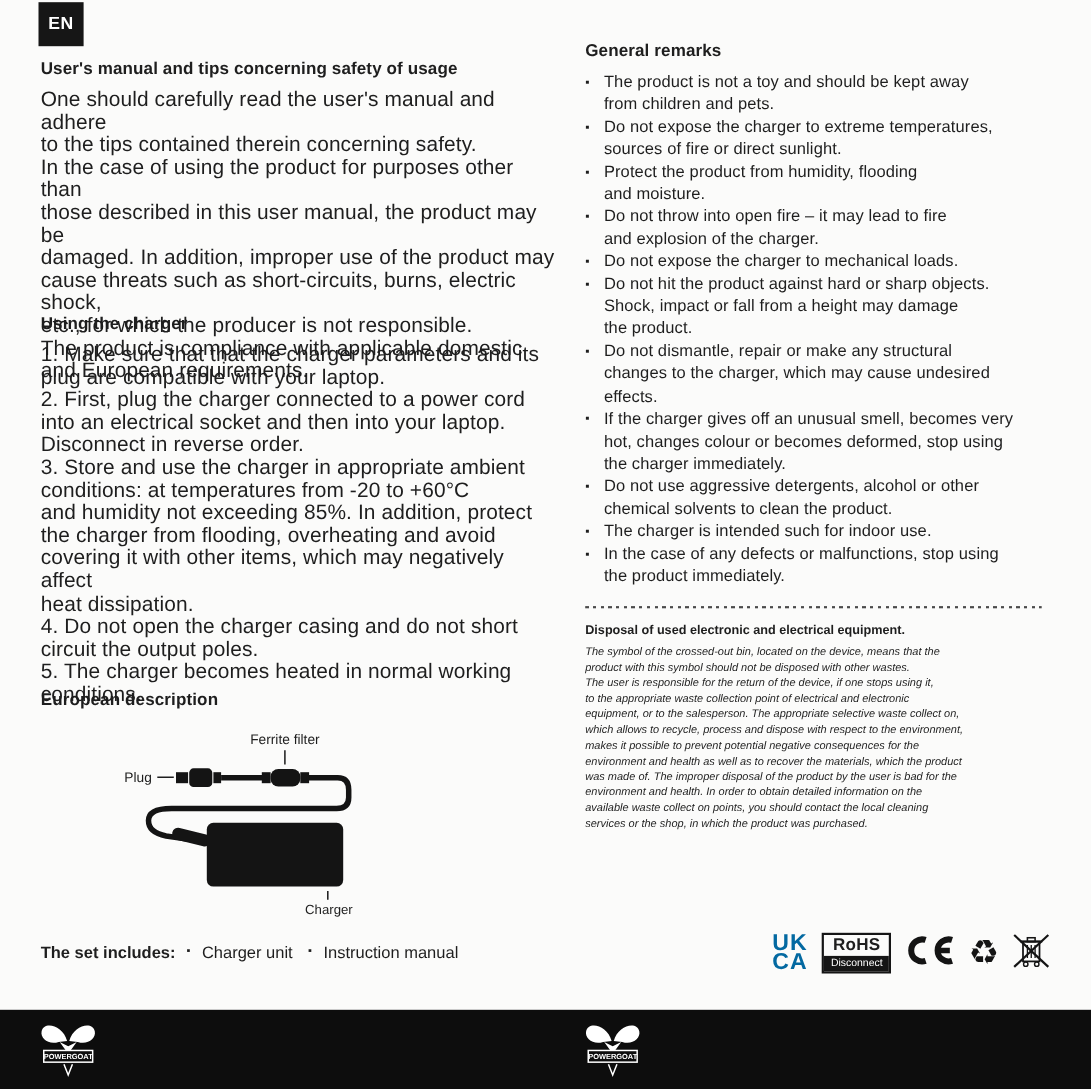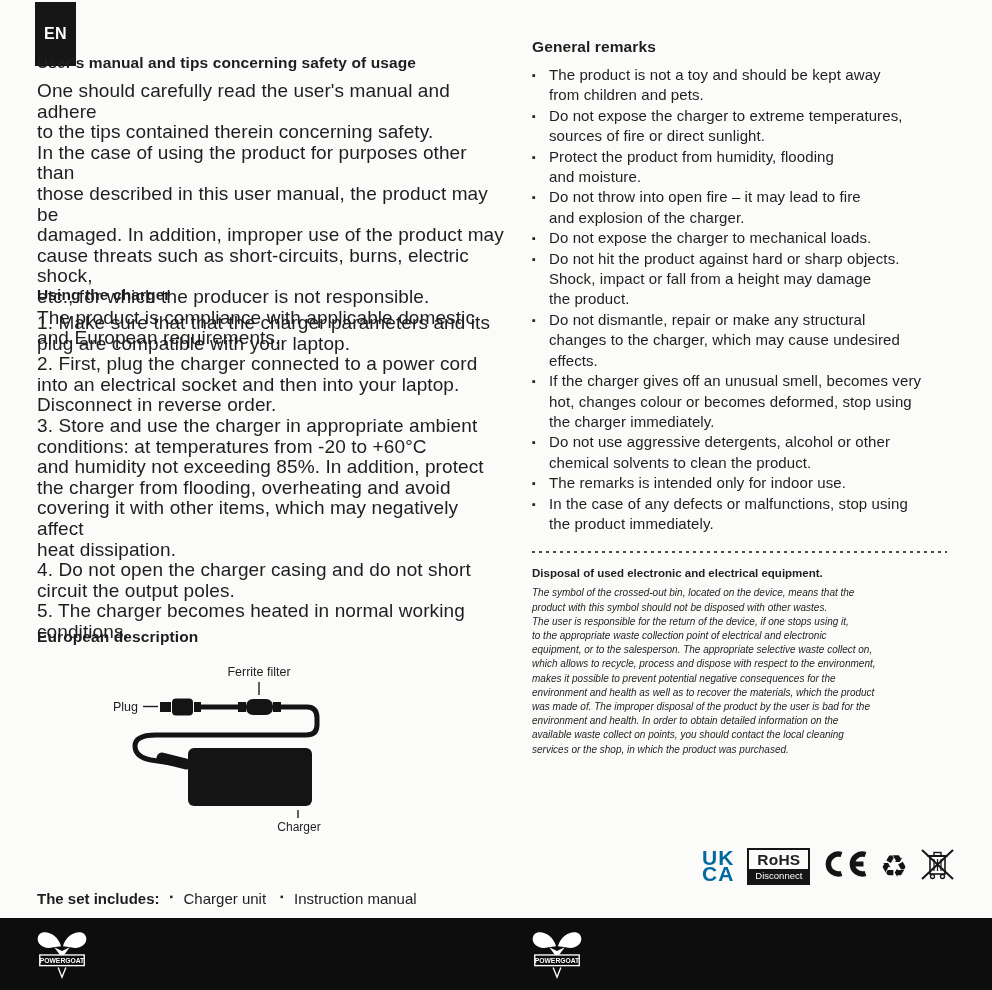--- a/index.html
+++ b/index.html
@@ -2,32 +2,32 @@
 <html><head>
 <meta charset="utf-8">
 <style>
   html,body{margin:0;padding:0;}
   body{
     width:992px;height:990px;position:relative;overflow:hidden;
     background:#fbfbfa;color:#1e1e1e;
     font-family:"Liberation Sans",sans-serif;
   }
   .en-badge{
-    position:absolute;left:35px;top:2px;width:41px;height:64px;
+    position:absolute;left:35px;top:2px;width:41px;height:40px;
     background:#161616;color:#ffffff;font-weight:bold;font-size:16px;
     display:flex;align-items:center;justify-content:center;letter-spacing:.5px;
   }
   .sec-h{font-size:15.5px;font-weight:bold;margin:0 0 9px;letter-spacing:.1px;}
   .body-p{font-size:19px;line-height:20.6px;margin:0;white-space:pre-line;letter-spacing:.1px;}
   .blk{position:absolute;left:37px;width:468px;}
   #blk-safety{top:54px;}
   #blk-using{top:286px;}
   #blk-desc{top:628px;}
   #diagram-wrap{position:absolute;left:20px;top:658px;width:480px;height:184px;}
-  #set-line{position:absolute;left:37px;top:890px;display:flex;align-items:flex-end;font-size:15px;}
+  #set-line{position:absolute;left:37px;top:858px;display:flex;align-items:flex-end;font-size:15px;}
   #set-line .set-label{font-weight:bold;margin-right:10px;}
   #set-line .set-item{margin-right:14px;position:relative;padding-left:14px;}
   #set-line .set-item .sq{position:absolute;left:0;top:1px;font-size:10px;}
   .col-right{position:absolute;left:532px;top:38px;width:430px;}
   ul.remarks{list-style:none;margin:0;padding:0;font-size:15px;line-height:20.4px;letter-spacing:.1px;}
   ul.remarks li{padding-left:17px;position:relative;white-space:pre-line;}
   ul.remarks li .sq{position:absolute;left:0;top:0;font-size:11px;}
   .sep{margin:17px 0 14px;height:2px;width:415px;
        background:repeating-linear-gradient(90deg,#4a4a4a 0 3px,transparent 3px 7px);}
   .disposal-h{font-size:11.5px;font-weight:bold;margin:0 0 7px;}
@@ -145,21 +145,21 @@
 Shock, impact or fall from a height may damage
 the product.</span></li>
     <li><span class="sq">▪</span><span>Do not dismantle, repair or make any structural
 changes to the charger, which may cause undesired
 effects.</span></li>
     <li><span class="sq">▪</span><span>If the charger gives off an unusual smell, becomes very
 hot, changes colour or becomes deformed, stop using
 the charger immediately.</span></li>
     <li><span class="sq">▪</span><span>Do not use aggressive detergents, alcohol or other
 chemical solvents to clean the product.</span></li>
-    <li><span class="sq">▪</span><span>The remarks is intended only for indoor use.</span></li>
+    <li><span class="sq">▪</span><span>The charger is intended such for indoor use.</span></li>
     <li><span class="sq">▪</span><span>In the case of any defects or malfunctions, stop using
 the product immediately.</span></li>
   </ul>
   <div class="sep"></div>
   <h4 class="disposal-h">Disposal of used electronic and electrical equipment.</h4>
   <p class="disposal-p">The symbol of the crossed-out bin, located on the device, means that the
 product with this symbol should not be disposed with other wastes.
 The user is responsible for the return of the device, if one stops using it,
 to the appropriate waste collection point of electrical and electronic
 equipment, or to the salesperson. The appropriate selective waste collect on,

